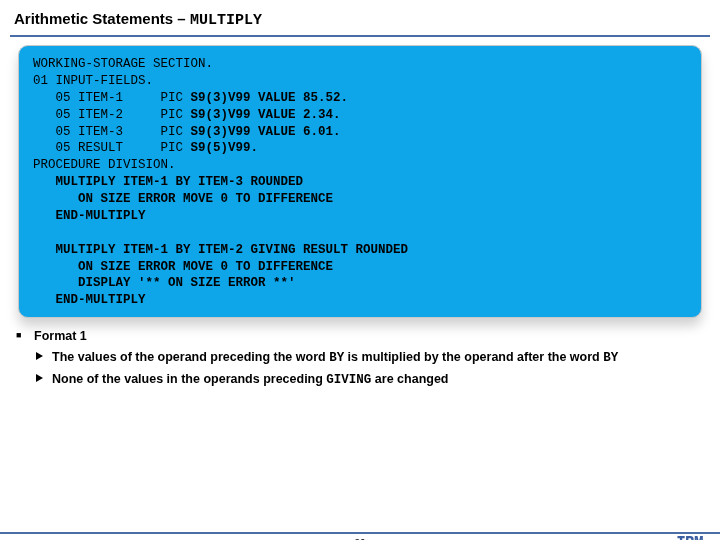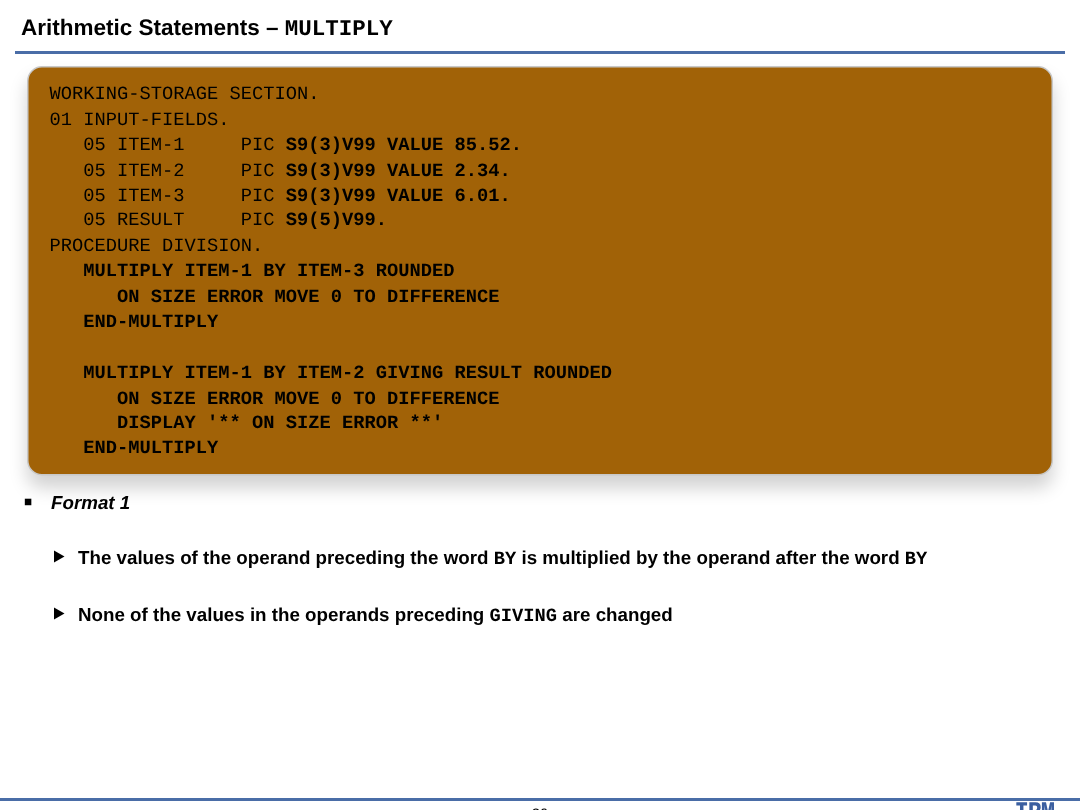--- a/index.html
+++ b/index.html
@@ -30,48 +30,47 @@
   .code-box {
     margin: 6px 18px 10px 18px;
     border: 1px solid #c8c8c8;
     border-radius: 10px;
     padding: 10px 14px 8px 14px;
     box-shadow: 0 8px 12px rgba(0,0,0,0.18);
     font-family: "Courier New", monospace;
     font-size: 12.5px;
     line-height: 1.35;
     white-space: pre;
-    background: #a16207;
+    background: #0ea5e9;
   }
   .code-box .bold { font-weight: bold; }
   .notes {
     margin: 10px 16px 0 16px;
     font-size: 12.5px;
     line-height: 1.35;
   }
   .l1 {
     position: relative;
     padding-left: 18px;
     font-weight: bold;
     margin-top: 4px;
-    font-style: italic;
   }
   .l1::before {
     content: "■";
     position: absolute;
     left: 0;
     top: 1px;
     font-size: 9px;
     color: #000;
   }
   .l2 {
     position: relative;
     padding-left: 36px;
     font-weight: bold;
-    margin-top: 20px;
+    margin-top: 4px;
   }
   .l2::before {
     content: "";
     position: absolute;
     left: 20px;
     top: 3px;
     width: 0; height: 0;
     border-top: 4px solid transparent;
     border-bottom: 4px solid transparent;
     border-left: 7px solid #000;

